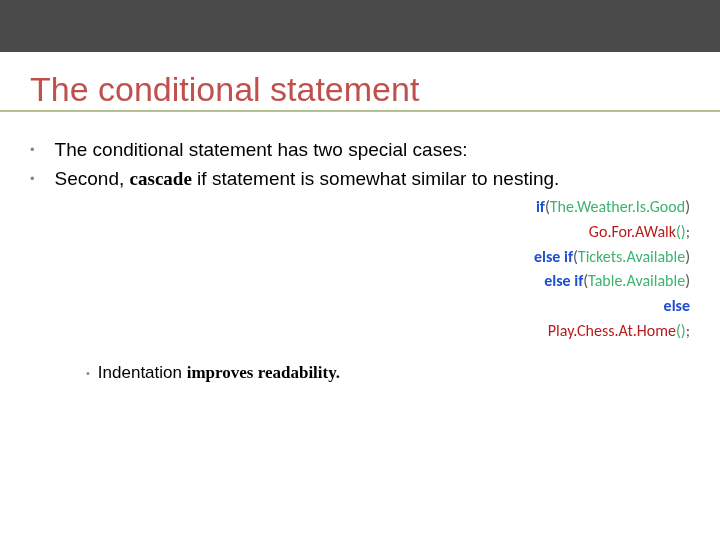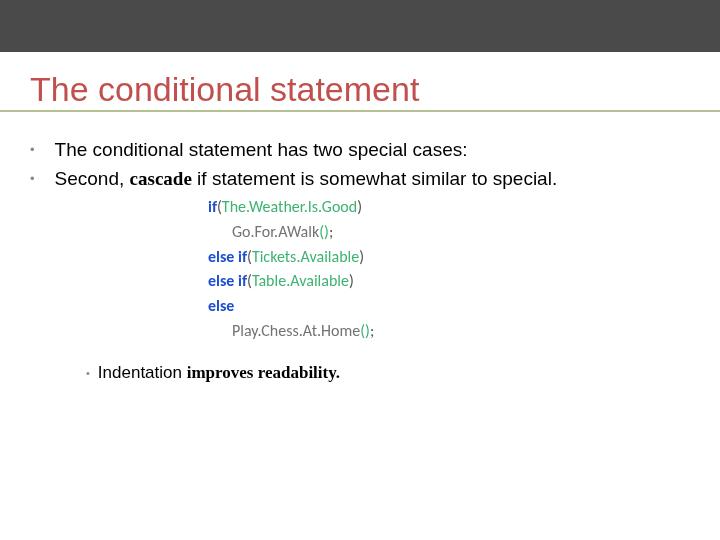--- a/index.html
+++ b/index.html
@@ -21,26 +21,27 @@
   }
   .bullet-row { display: flex; align-items: flex-start; margin-bottom: 3px; }
   .bullet-dot { color: #888; font-size: 13px; margin-right: 8px; line-height: 26px; flex-shrink: 0; }
   .bullet-text { flex: 1; margin-left: 12px; }
   .bold { font-weight: 700; font-family: Liberation Serif, serif; }
   .code-block {
     margin: 2px 0 18px 160px;
     font-family: "Segoe UI", Calibri, Arial, sans-serif;
     font-size: 16px;
     line-height: 1.55;
+    text-align: right;
   }
   .code-line { white-space: pre; }
   .kw { color: #1f4fd1; font-weight: 700; }
   .paren { color: #555; }
   .cond { color: #3cb371; }   
-  .stmt { color: #737373; }
+  .stmt { color: #b91c1c; }
   .call { color: #3cb371; }
   .semi { color: #555; }
   .indent1 { padding-left: 18px; }
   .indent2 { padding-left: 42px; }
   .sub-bullet {
     margin-left: 56px;
     font-size: 17px;
     display: flex;
     align-items: flex-start;
   }
@@ -58,21 +59,21 @@
   <div class="content">
 
     <div class="bullet-row">
       <span class="bullet-dot">•</span>
       <span class="bullet-text">The conditional statement has two special cases:</span>
     </div>
 
     <div class="bullet-row">
       <span class="bullet-dot">•</span>
       <span class="bullet-text">
-        <span>Second, </span><span class="bold">cascade</span><span> if statement is somewhat similar to special.</span>
+        <span>Second, </span><span class="bold">cascade</span><span> if statement is somewhat similar to nesting.</span>
       </span>
     </div>
 
     <div class="code-block">
       <div class="code-line indent1"><span class="kw">if</span><span class="paren">(</span><span class="cond">The.Weather.Is.Good</span><span class="paren">)</span></div>
       <div class="code-line indent2"><span class="stmt">Go.For.AWalk</span><span class="call">()</span><span class="semi">;</span></div>
       <div class="code-line indent1"><span class="kw">else if</span><span class="paren">(</span><span class="cond">Tickets.Available</span><span class="paren">)</span></div>
       <div class="code-line indent1"><span class="kw">else if</span><span class="paren">(</span><span class="cond">Table.Available</span><span class="paren">)</span></div>
       <div class="code-line indent1"><span class="kw">else</span></div>
       <div class="code-line indent2"><span class="stmt">Play.Chess.At.Home</span><span class="call">()</span><span class="semi">;</span></div>

